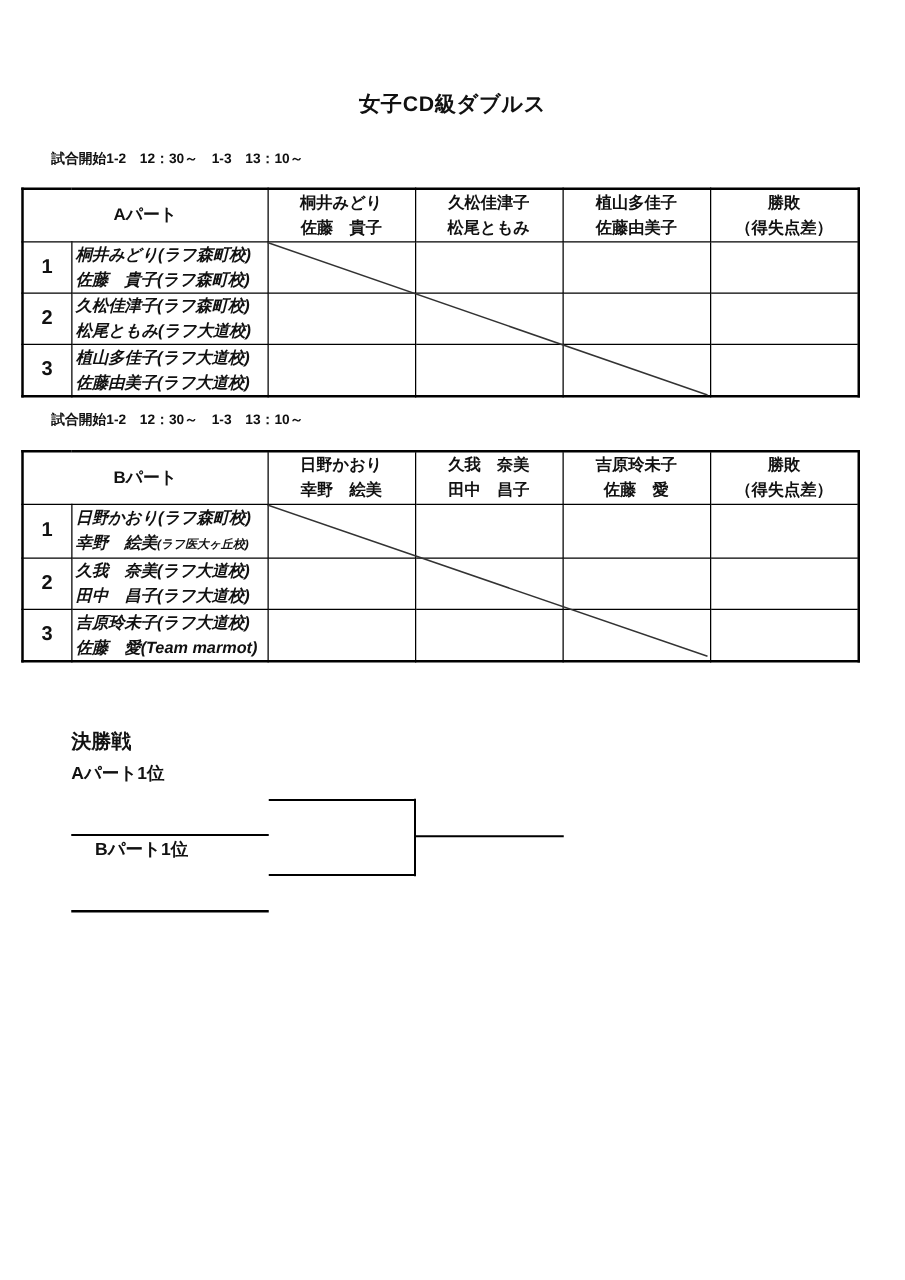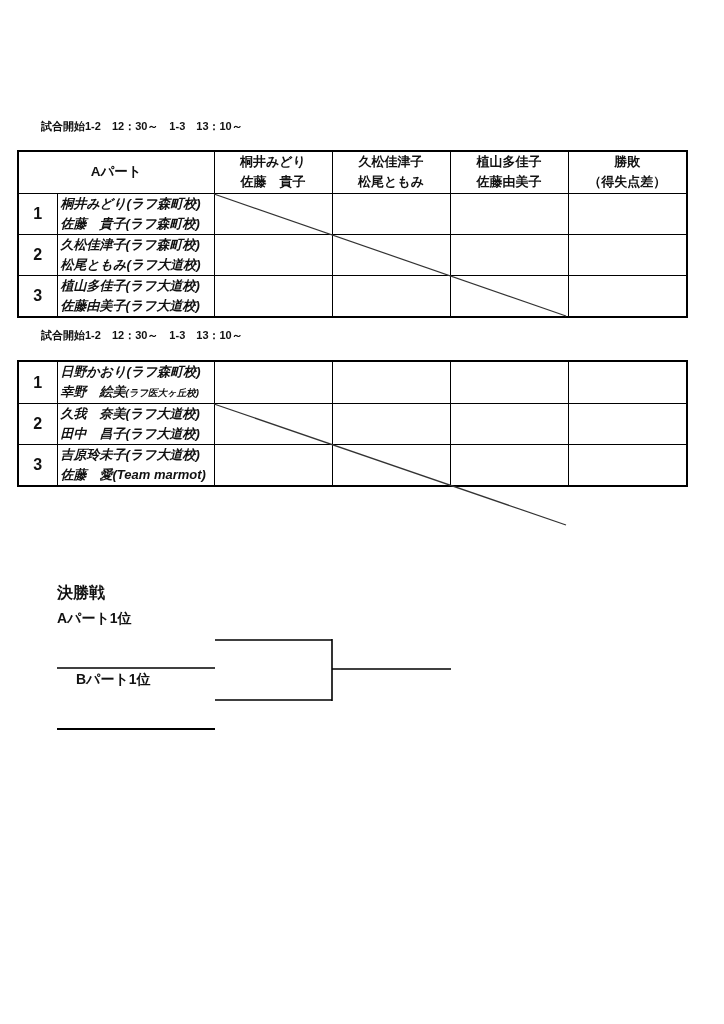--- a/index.html
+++ b/index.html
@@ -48,20 +48,21 @@
   }
   .finals-heading { position:absolute; left:57px; top:583px; font-size:16px; }
   .finals-slot-a  { position:absolute; left:57px; top:610px; font-size:14px; }
   .finals-slot-b  { position:absolute; left:76px; top:671px; font-size:14px; }
 </style>
 </head>
 <body>
 
 <div class="page">
 
+  <div class="doc-title">女子CD級ダブルス</div>
 
   <div class="schedule a">試合開始1-2　12：30～　1-3　13：10～</div>
 
   <table class="grid" id="table-a">
     <colgroup>
       <col style="width:39px">
         <col style="width:157px">
       <col style="width:118px">
         <col style="width:118px">
         <col style="width:118px">
@@ -128,20 +129,39 @@
   <table class="grid" id="table-b">
     <colgroup>
       <col style="width:39px">
         <col style="width:157px">
       <col style="width:118px">
         <col style="width:118px">
         <col style="width:118px">
       <col style="width:119px">
     </colgroup>
     <tbody>
+        <tr class="hdr">
+      <td class="part-cell" colspan="2">Bパート</td>
+      <td class="opp-head">
+        <div>日野かおり</div>
+        <div>幸野　絵美</div>
+      </td>
+      <td class="opp-head">
+        <div>久我　奈美</div>
+        <div>田中　昌子</div>
+      </td>
+      <td class="opp-head">
+        <div>吉原玲未子</div>
+        <div>佐藤　愛</div>
+      </td>
+      <td class="opp-head">
+        <div>勝敗</div>
+        <div>（得失点差）</div>
+      </td>
+    </tr>
     <tr class="body-row">
       <td class="num-cell">1</td>
       <td class="name-cell">
         <div class="pline"><span>日野かおり</span><span class="club">(ラフ森町校)</span></div>
         <div class="pline"><span>幸野　絵美</span><span class="club club-small">(ラフ医大ヶ丘校)</span></div>
       </td>
       <td></td>
       <td></td>
       <td></td>
       <td></td>

